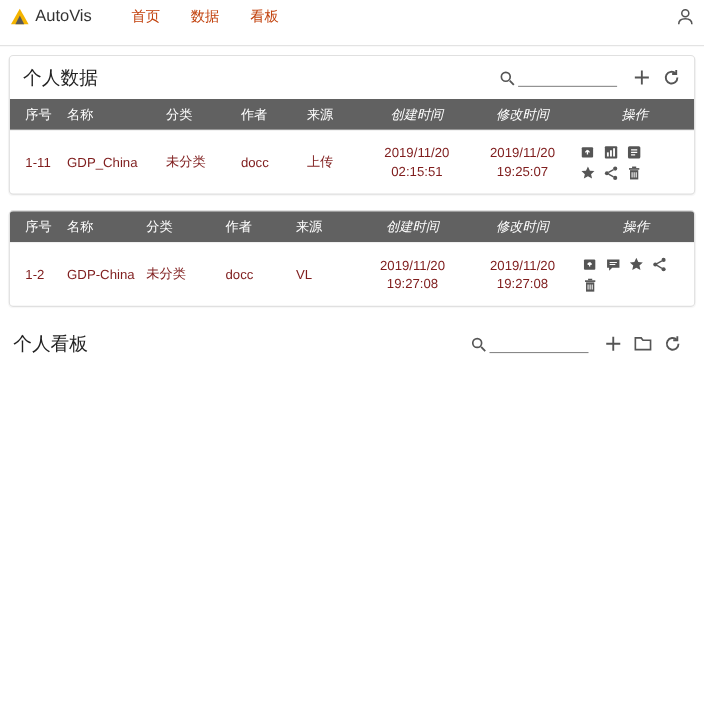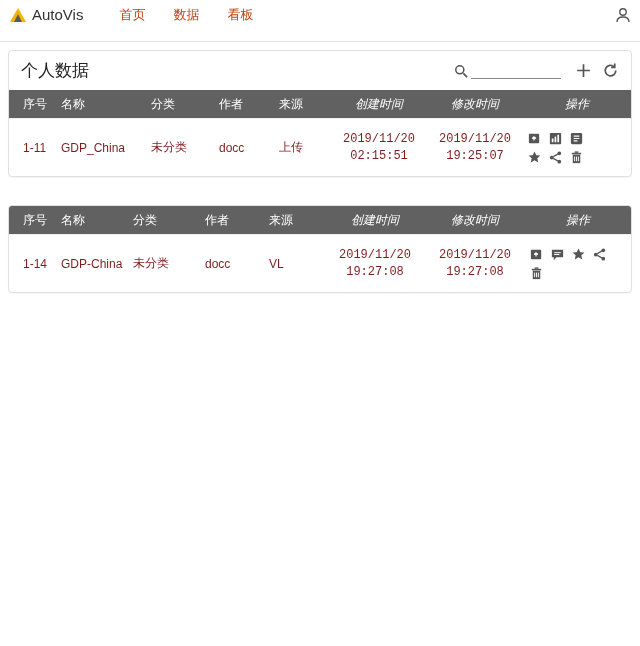--- a/index.html
+++ b/index.html
@@ -6,38 +6,38 @@
   body { font-family: -apple-system, BlinkMacSystemFont, "Segoe UI", Helvetica, Arial, sans-serif; font-size: 13px; color: #333; background: #fff; width: 640px; }
   .topbar { display: flex; align-items: center; height: 42px; border-bottom: 1px solid #e0e0e0; padding: 0 8px 12px 10px; }
   .logo { display: flex; align-items: center; gap: 6px; font-size: 15px; font-weight: 500; color: #333; }
   .logo-triangle { width: 0; height: 0; border-left: 8px solid transparent; border-right: 8px solid transparent; border-bottom: 14px solid #f4b400; position: relative; }
   .logo-triangle::after { content:""; position:absolute; left:-4px; top:6px; width:0; height:0; border-left:4px solid transparent; border-right:4px solid transparent; border-bottom:8px solid #5a5a5a; }
   .navlinks { display: flex; gap: 28px; margin-left: 36px; }
   .navlinks a { color: #c2410c; font-size: 13px; text-decoration: none; }
   .spacer { flex: 1; }
   .avatar-icon svg { width: 18px; height: 18px; display:block; }
   .content { padding: 8px; }
-  .card { border: 1px solid #e0e0e0; border-radius: 4px; margin-bottom: 28px; box-shadow: 0 1px 1px rgba(0,0,0,0.04); background:#fff; overflow:hidden; }
+  .card { border: 1px solid #e0e0e0; border-radius: 4px; margin-bottom: 14px; box-shadow: 0 1px 1px rgba(0,0,0,0.04); background:#fff; overflow:hidden; }
   .card-header { display: flex; align-items: center; padding: 8px 12px 8px 12px; }
   .card-title { font-size: 17px; color: #222; }
   .card-header .spacer { flex: 1; }
   .search-wrap { display:flex; align-items:flex-end; margin-right: 14px;}
   .search-icon-svg { width:15px; height:15px; display:block; }
   .search-input { border:none; border-bottom:1px solid #888; width:90px; font-size:12px; outline:none; padding:1px 2px; margin-left:2px; }
   .hdr-actions { display:flex; align-items:center; gap: 10px; }
   .hdr-actions .icon-btn svg { width:17px; height:17px; display:block; }
   .icon-btn { cursor:pointer; color:#555; }
   .col-header { background:#616161; color:#fff; font-size:12px; display:flex; align-items:center; height:28px; }
   .row { display:flex; align-items:center; font-size:12px; color:#7f1d1d; min-height:58px; border-top:1px solid #f0f0f0; }
   .row:first-of-type { border-top:none; }
   .cell { padding: 4px 4px; text-align:left; }
   .cell.center { text-align:center;font-style:italic; }
   .actions-grid { display:flex; flex-wrap:wrap; gap:4px 6px; justify-content:flex-start; padding-right:8px; }
   .actions-grid .icon-btn svg { width:15px; height:15px; display:block; }
-  .dt { line-height:1.35; text-align:center;font-family:Liberation Mono, monospace; }
+  .dt { line-height:1.35; text-align:center; }
 
   
   .d-c1{width:48px; padding-left:14px;}
   .d-c2{width:90px;}
   .d-c3{width:68px;}
   .d-c4{width:60px;}
   .d-c5{width:56px;}
   .d-c6{width:96px;}
   .d-c7{width:96px;}
   .d-c8{flex:1;}
@@ -234,21 +234,21 @@
       <div class="cell c-c1">序号</div>
       <div class="cell c-c2">名称</div>
       <div class="cell c-c3">分类</div>
       <div class="cell c-c4">作者</div>
       <div class="cell c-c5">来源</div>
       <div class="cell c-c6 center">创建时间</div>
       <div class="cell c-c7 center">修改时间</div>
       <div class="cell c-c8 center">操作</div>
     </div>
     <div class="row">
-      <div class="cell c-c1">1-14</div>
+      <div class="cell c-c1">1-2</div>
       <div class="cell c-c2">GDP-China</div>
       <div class="cell c-c3">未分类</div>
       <div class="cell c-c4">docc</div>
       <div class="cell c-c5">VL</div>
       <div class="cell c-c6">
           <div class="dt"><span>2019/11/20</span><br><span>19:27:08</span></div>
         </div>
       <div class="cell c-c7">
           <div class="dt"><span>2019/11/20</span><br><span>19:27:08</span></div>
         </div>
@@ -278,16 +278,45 @@
               <svg viewBox="0 0 16 16">
                 <use href="#i-trash"></use>
               </svg>
             </span>
         </div>
       </div>
     </div>
   </div>
 
   <div class="card" style="border:none;box-shadow:none;">
+    <div class="card-header" style="padding-left:4px;">
+      <span class="card-title">个人看板</span>
+      <div class="spacer"></div>
+      <div class="search-wrap">
+        <span class="icon-btn">
+            <svg class="search-icon-svg" viewBox="0 0 16 16">
+              <use href="#i-search"></use>
+            </svg>
+          </span>
+        <input class="search-input" style="">
+      </div>
+      <div class="hdr-actions">
+        <span class="icon-btn">
+            <svg viewBox="0 0 16 16">
+              <use href="#i-plus"></use>
+            </svg>
+          </span>
+        <span class="icon-btn">
+            <svg viewBox="0 0 16 16">
+              <use href="#i-folder"></use>
+            </svg>
+          </span>
+        <span class="icon-btn">
+            <svg viewBox="0 0 16 16">
+              <use href="#i-refresh"></use>
+            </svg>
+          </span>
+      </div>
+    </div>
     <div class="dashboard-body"></div>
   </div>
 
 </div>
 
 </body></html>

